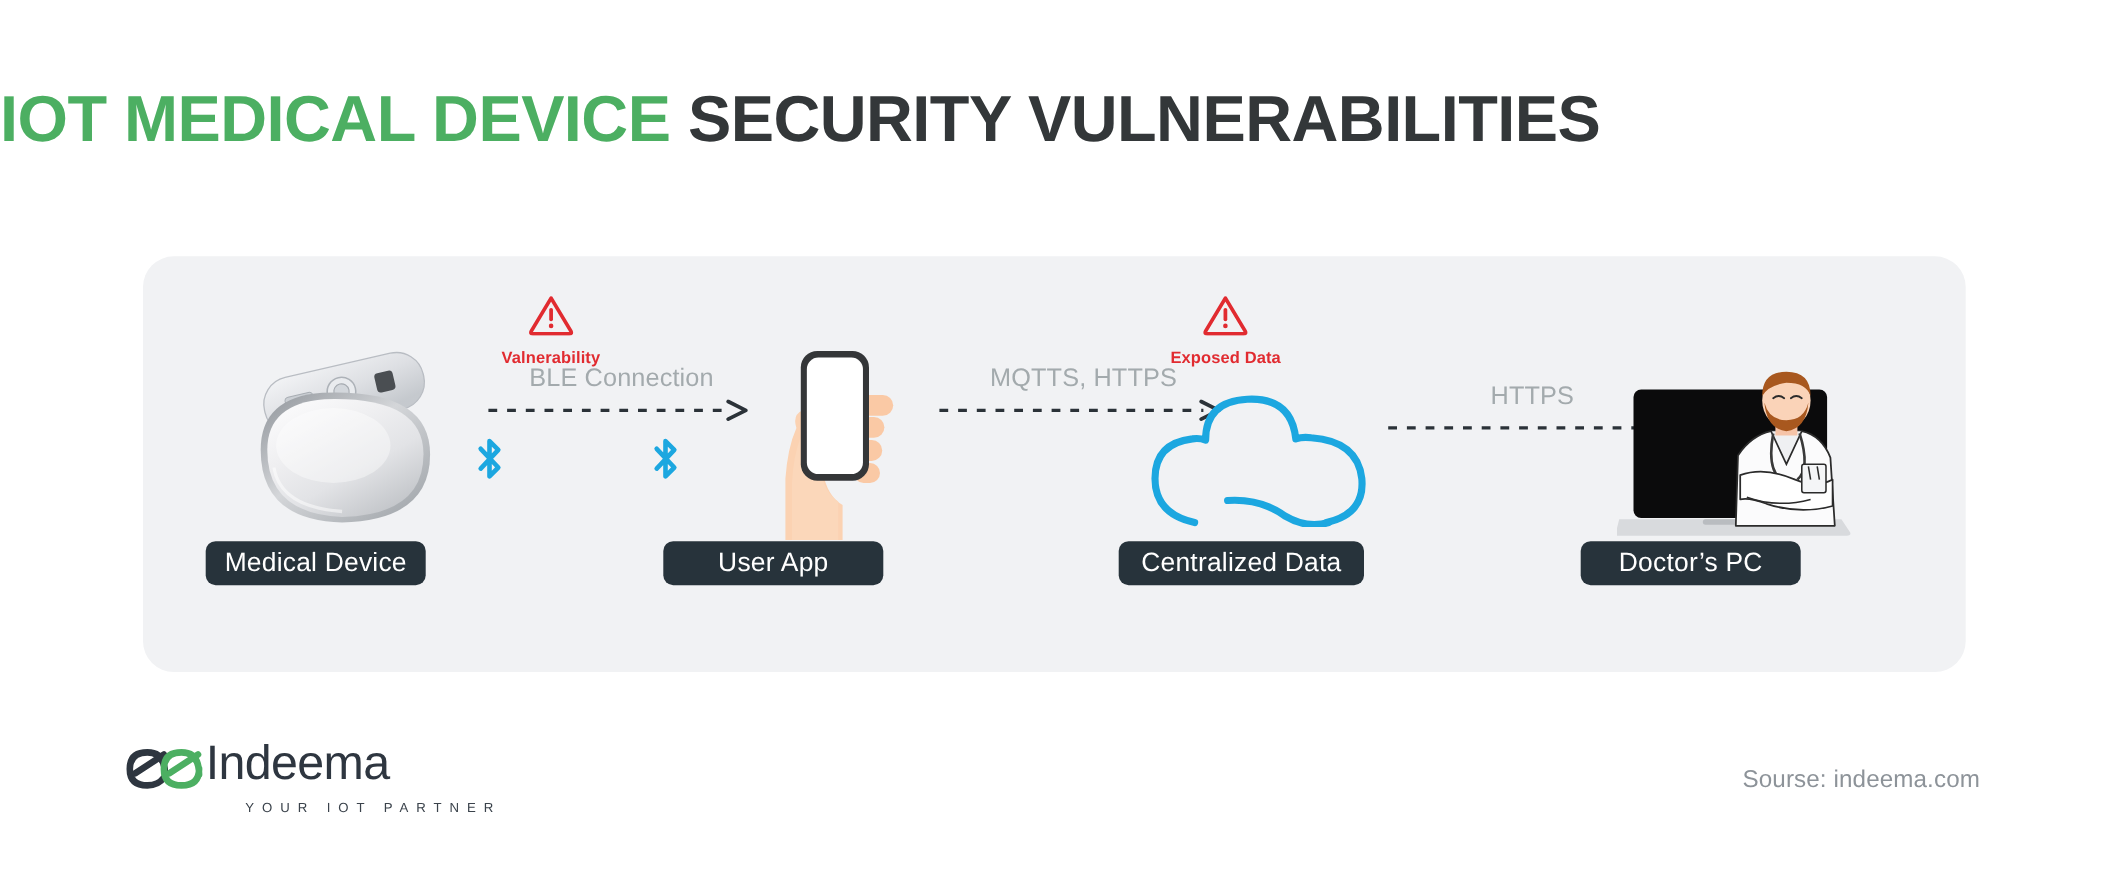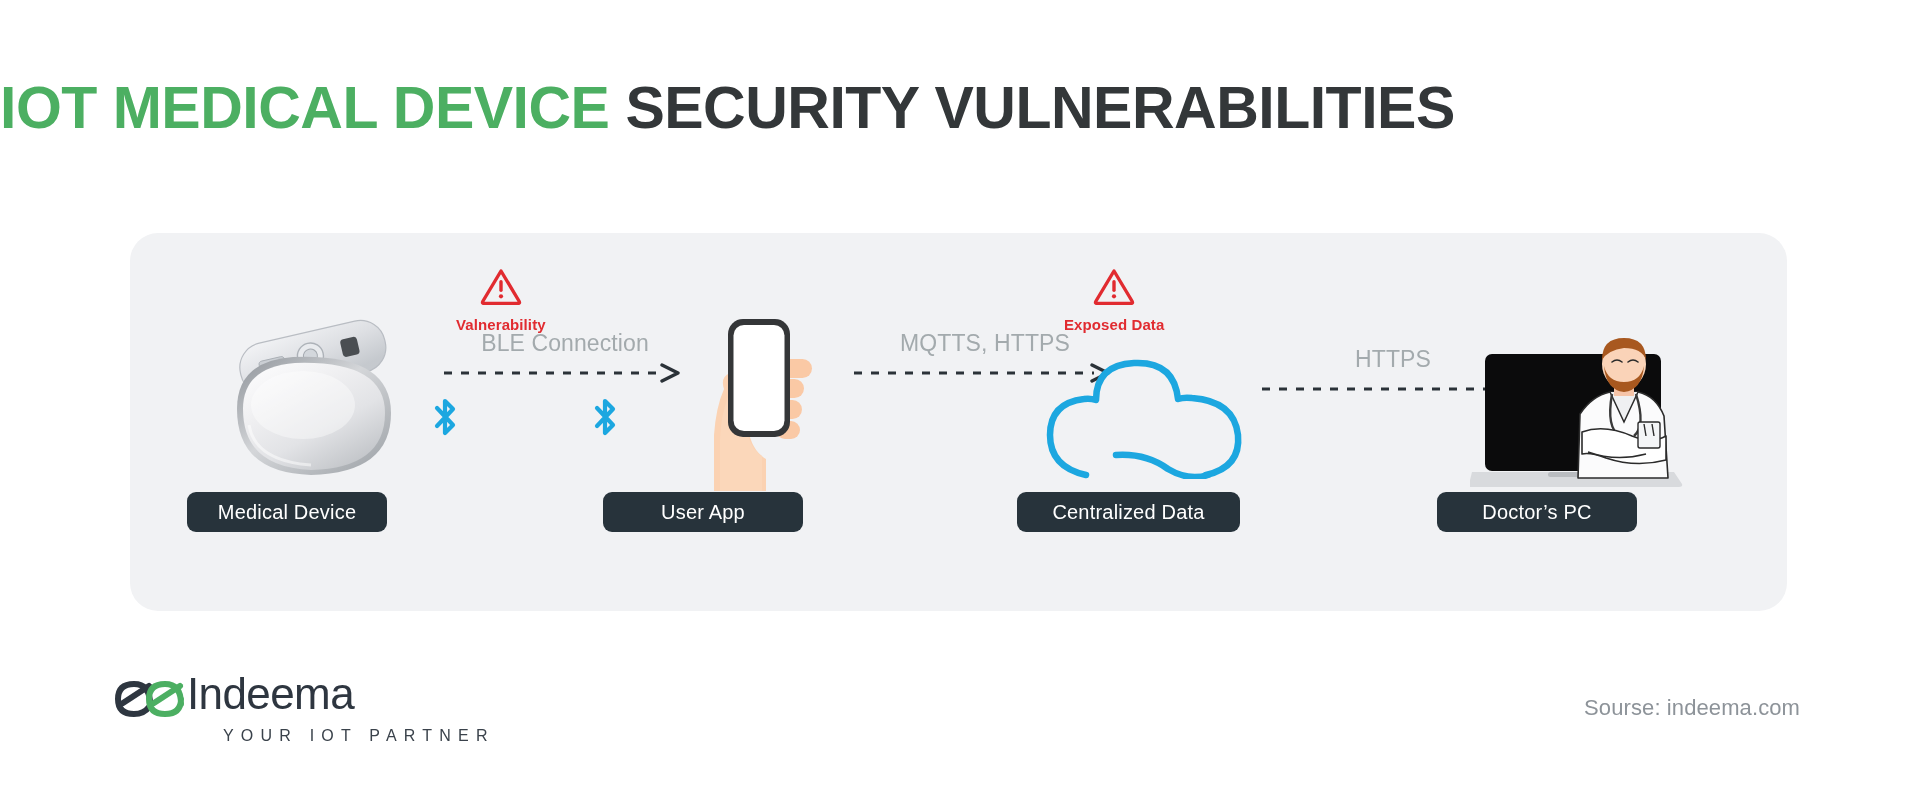--- a/index.html
+++ b/index.html
@@ -29,21 +29,21 @@
   }
 
   
   .node { position: absolute; }
 
   .pill {
     position: absolute;
     background: #27333B;
     color: #ffffff;
     border-radius: 9px;
-    font-size: 20px;
+    font-size: 24px;
     font-weight: 400;
     letter-spacing: 0.2px;
     height: 40px;
     display: flex; align-items: center; justify-content: center;
     padding: 0 22px;
     white-space: nowrap;
   }
 
   
   .warn { position: absolute; display: flex; align-items: center; gap: 7px; flex-direction: column; }
@@ -65,21 +65,21 @@
 
   
   .logo { position: absolute; left: 113px; top: 672px; }
   .logo-wordmark {
     position: absolute; left: 74px; top: 0;
     font-size: 44px; font-weight: 400; color: #2E3640;
     letter-spacing: -0.6px; line-height: 1;
   }
   .logo-tagline {
     position: absolute; left: 110px; top: 55px;
-    font-size: 16px; color: #3A424B; font-weight: 400;
+    font-size: 12px; color: #3A424B; font-weight: 400;
     letter-spacing: 7.2px; white-space: nowrap;
   }
   .source {
     position: absolute; right: 120px; top: 695px;
     font-size: 22px; color: #8D9399; letter-spacing: 0.1px;
     white-space: nowrap;
   }
 </style>
 </head>
 <body>

